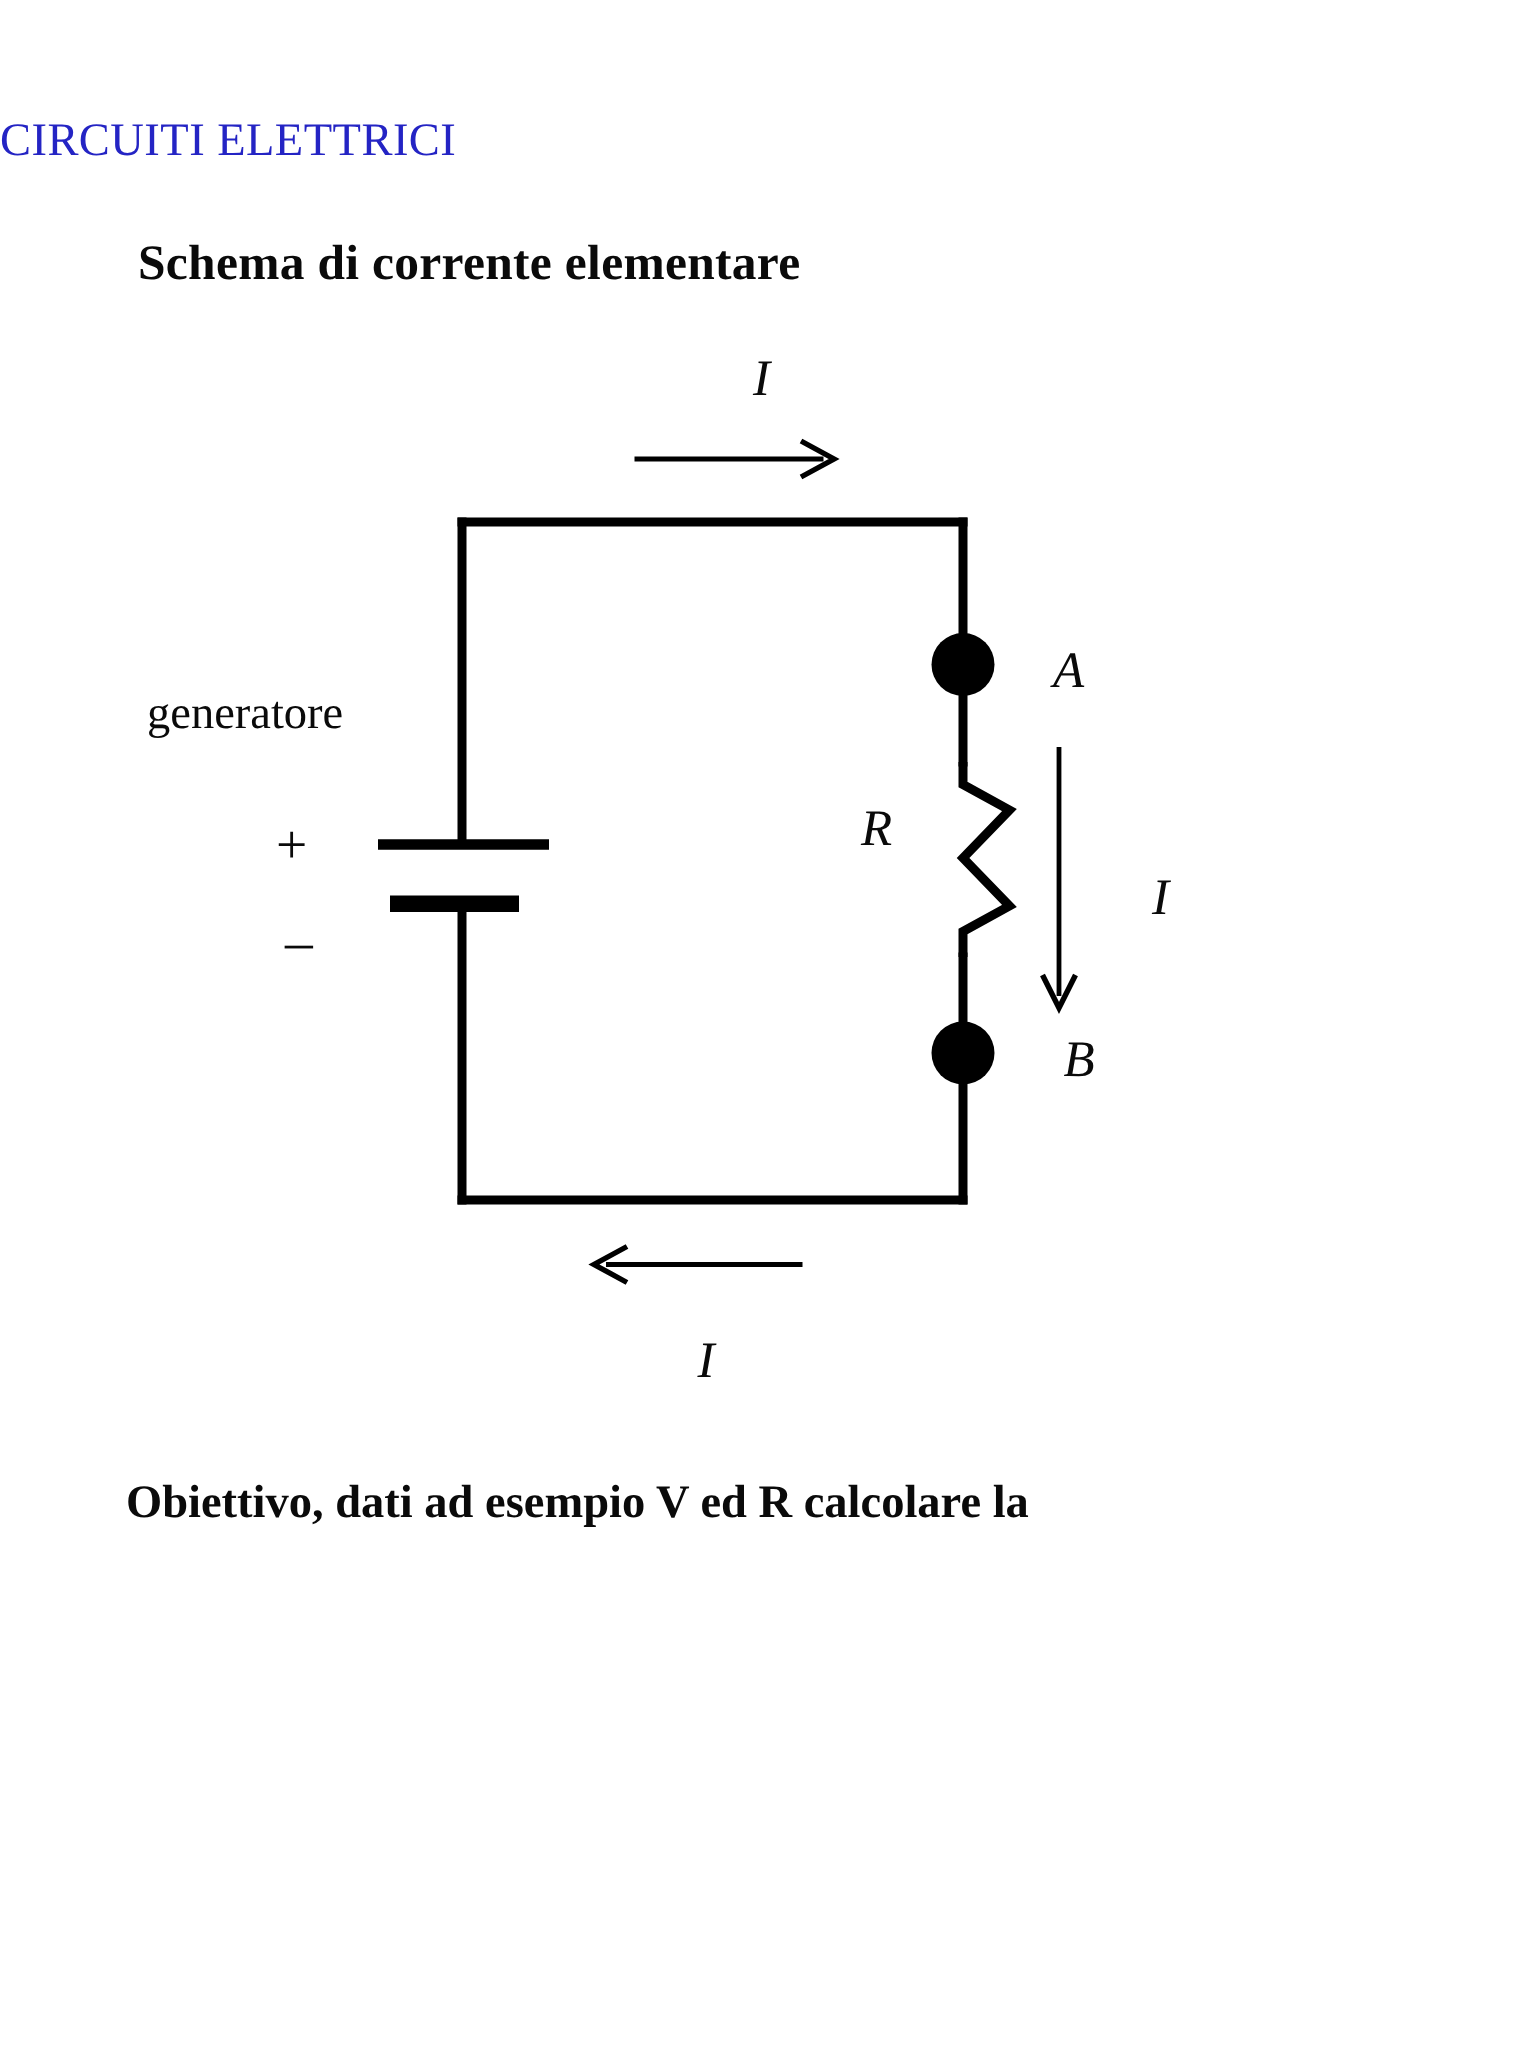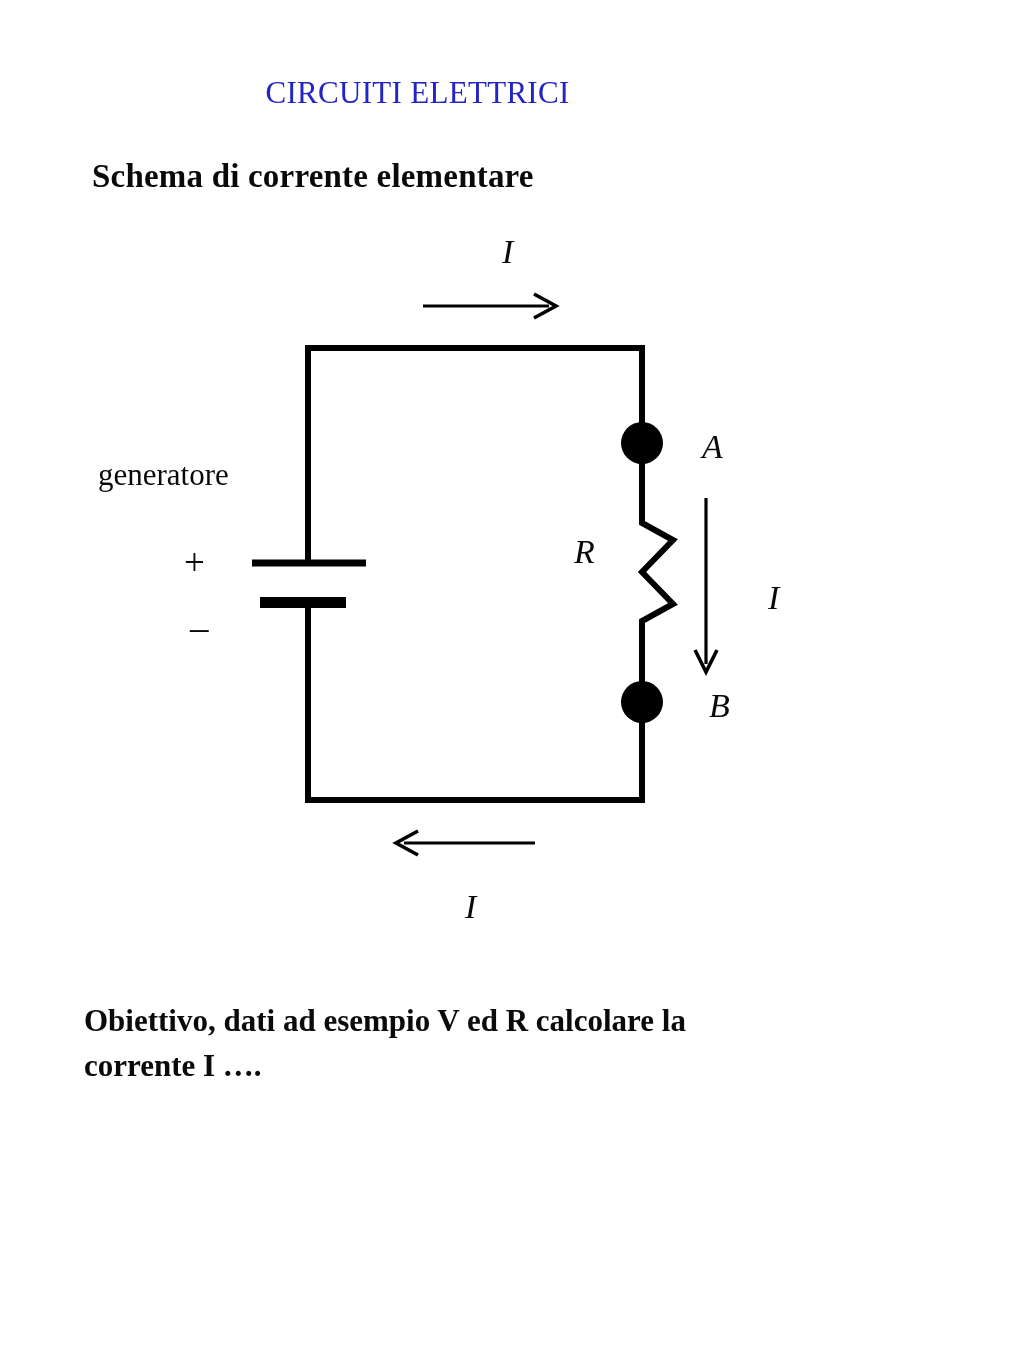--- a/index.html
+++ b/index.html
@@ -21,21 +21,20 @@
     inset: 0;
     background: #ffffff;
   }
 
   
   #slide-title {
     position: absolute;
     left: 0;
     top: 74px;
     width: 835px;
-    text-align: center;
     font-size: 31px;
     line-height: 38px;
     font-weight: normal;
     color: #2424c4;
     letter-spacing: 0.3px;
   }
 
   
   #subtitle {
     position: absolute;
@@ -115,21 +114,21 @@
   }
   .lbl-sign {
     font-style: normal;
     font-size: 37px;
   }
 
   
   #objective {
     position: absolute;
     left: 84px;
-    top: 998px;
+    top: 978px;
     width: 800px;
     font-size: 31px;
     line-height: 45px;
     font-weight: bold;
     color: #0a0a0a;
   }
 </style>
 </head>
 <body>
 
@@ -210,16 +209,15 @@
       </g>
       <text class="lbl lbl-italic" x="465" y="703">I</text>
 
       <text class="lbl lbl-italic" x="502" y="48">I</text>
 
     </svg>
   </div>
 
   <div id="objective">
     <div>Obiettivo, dati ad esempio V ed R calcolare la</div>
-    <div>corrente I ….</div>
   </div>
 
 </div>
 
 </body></html>

